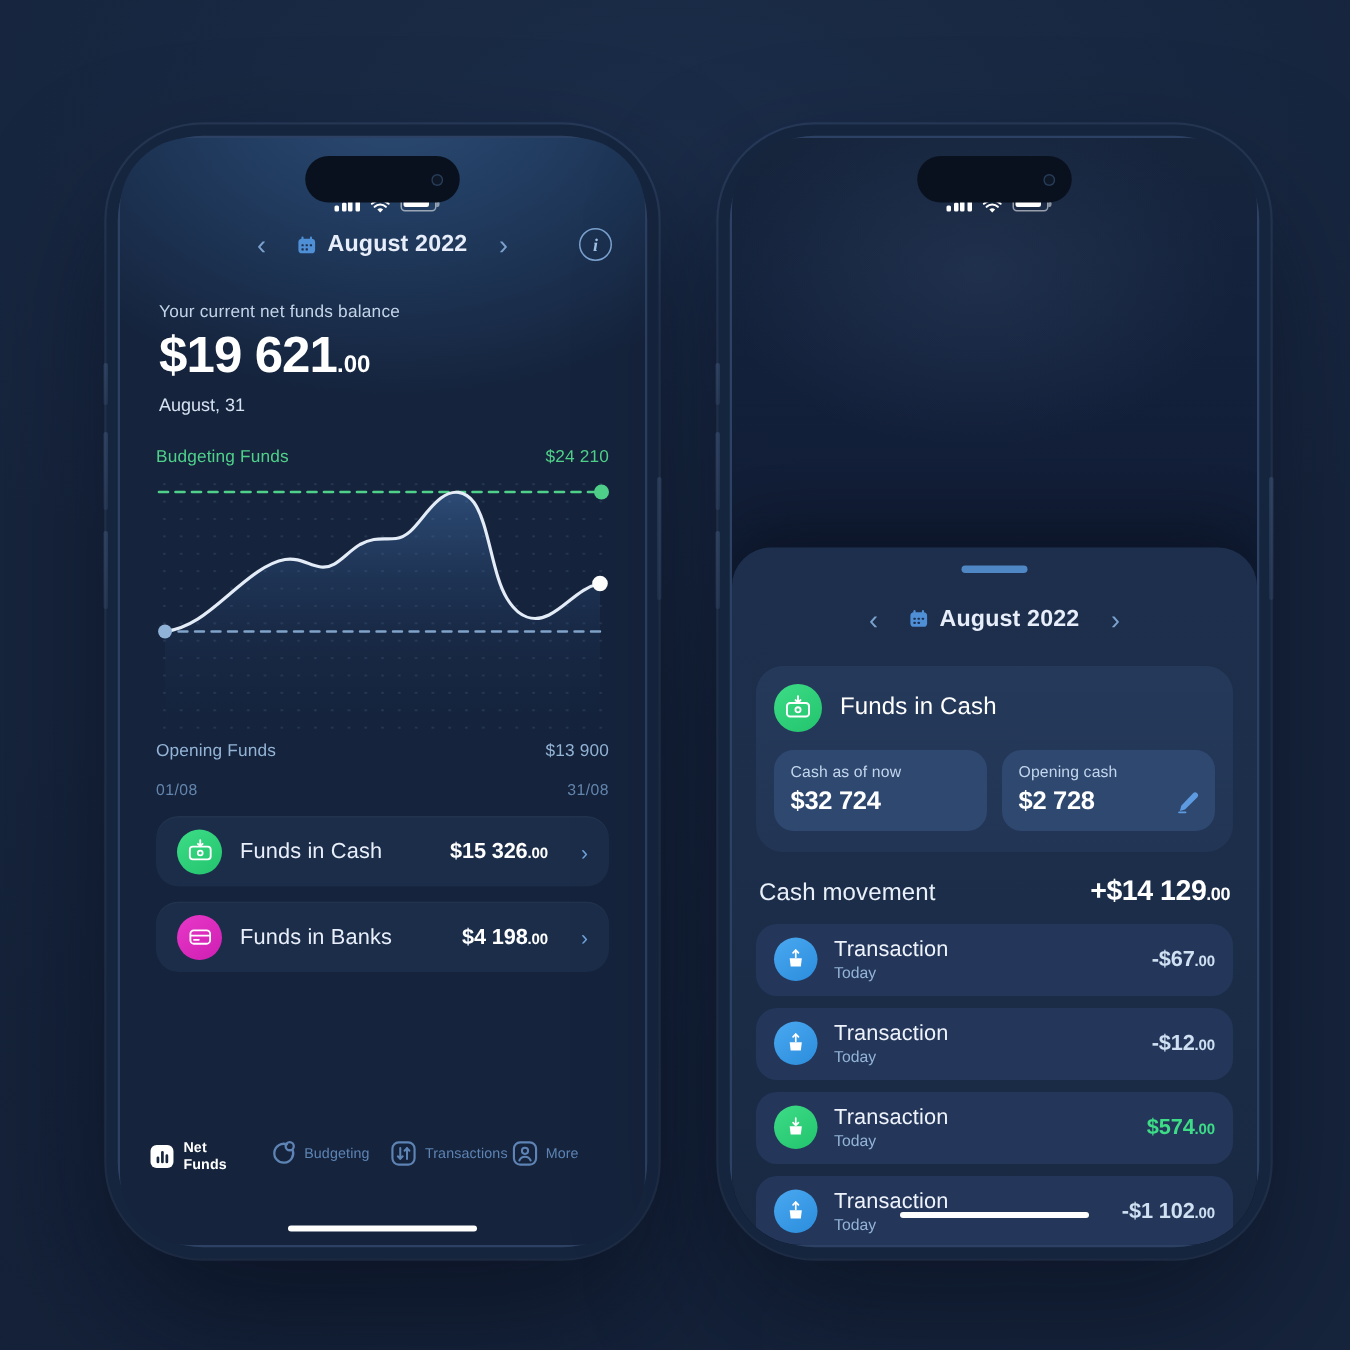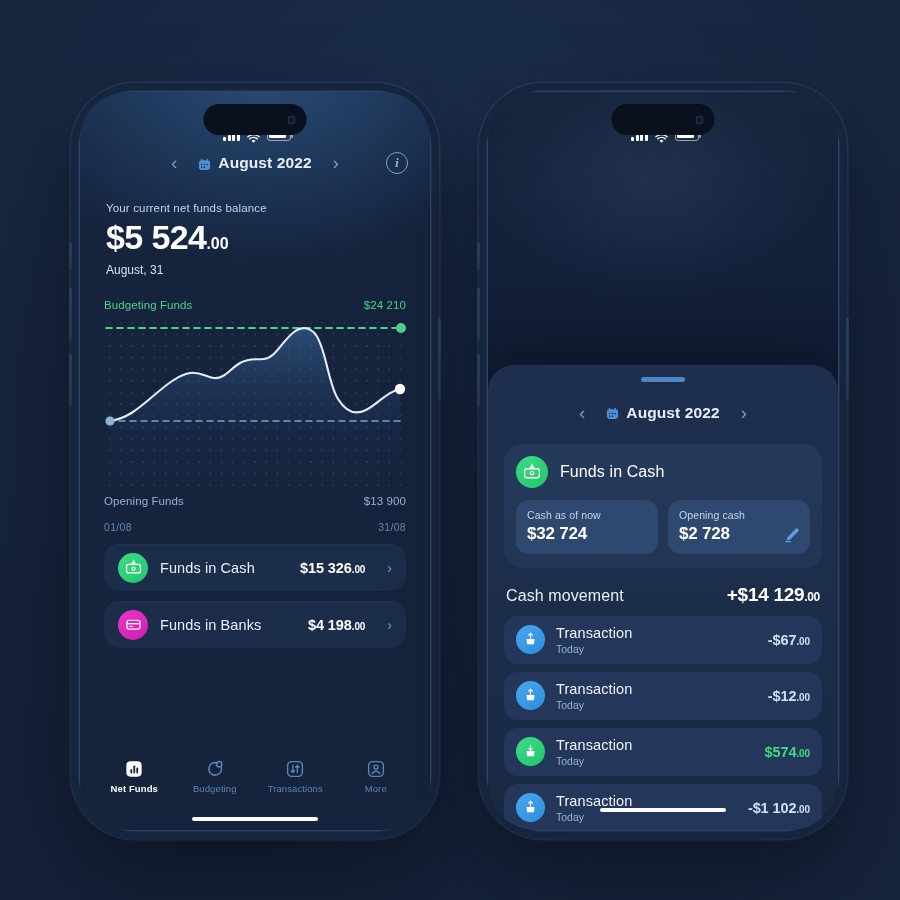--- a/index.html
+++ b/index.html
@@ -172,21 +172,21 @@
   .fund-amt{ color:#fff; font-size:14.5px; font-weight:700; letter-spacing:-.1px; }
   .fund-amt .cents{ font-size:10px; font-weight:700; }
   .chev{ color:#6fa3dc; font-size:14px; margin-left:10px; }
 
   
   .tabbar{
     position:absolute; left:0; right:0; bottom:0; height:84px;
     display:flex; align-items:flex-start; justify-content:space-around;
     padding:14px 14px 0 14px;
   }
-  .tab{ display:flex; flex-direction:column; align-items:center; gap:5px; width:70px; }
+  .tab{ display:flex; align-items:center; gap:5px; width:70px; }
   .tab-ico{ width:18px; height:18px; display:block; }
   .tab-lbl{ font-size:9.5px; letter-spacing:.1px; }
   .tab.active .tab-lbl{ color:#fff; font-weight:700; }
   .tab:not(.active) .tab-lbl{ color:#5d84b4; }
   .home-ind{
     position:absolute; bottom:9px; left:50%; transform:translateX(-50%);
     width:126px; height:4.5px; border-radius:3px; background:#fff;
   }
 
   
@@ -306,21 +306,21 @@
         </span>
         <span>August 2022</span>
       </span>
       <span class="nav-arrow">›</span>
       <span class="info-btn">i</span>
     </div>
 
     <div class="balance-wrap">
       <div class="balance-caption">Your current net funds balance</div>
       <div class="balance-amount">
-        <span>$5 524</span><span class="cents">.00</span>
+        <span>$19 621</span><span class="cents">.00</span>
       </div>
       <div class="balance-date">August, 31</div>
     </div>
 
     <div class="chart-block">
       <div class="chart-row">
         <span class="lbl-budget">Budgeting Funds</span>
         <span class="val-budget">$24 210</span>
       </div>
 

